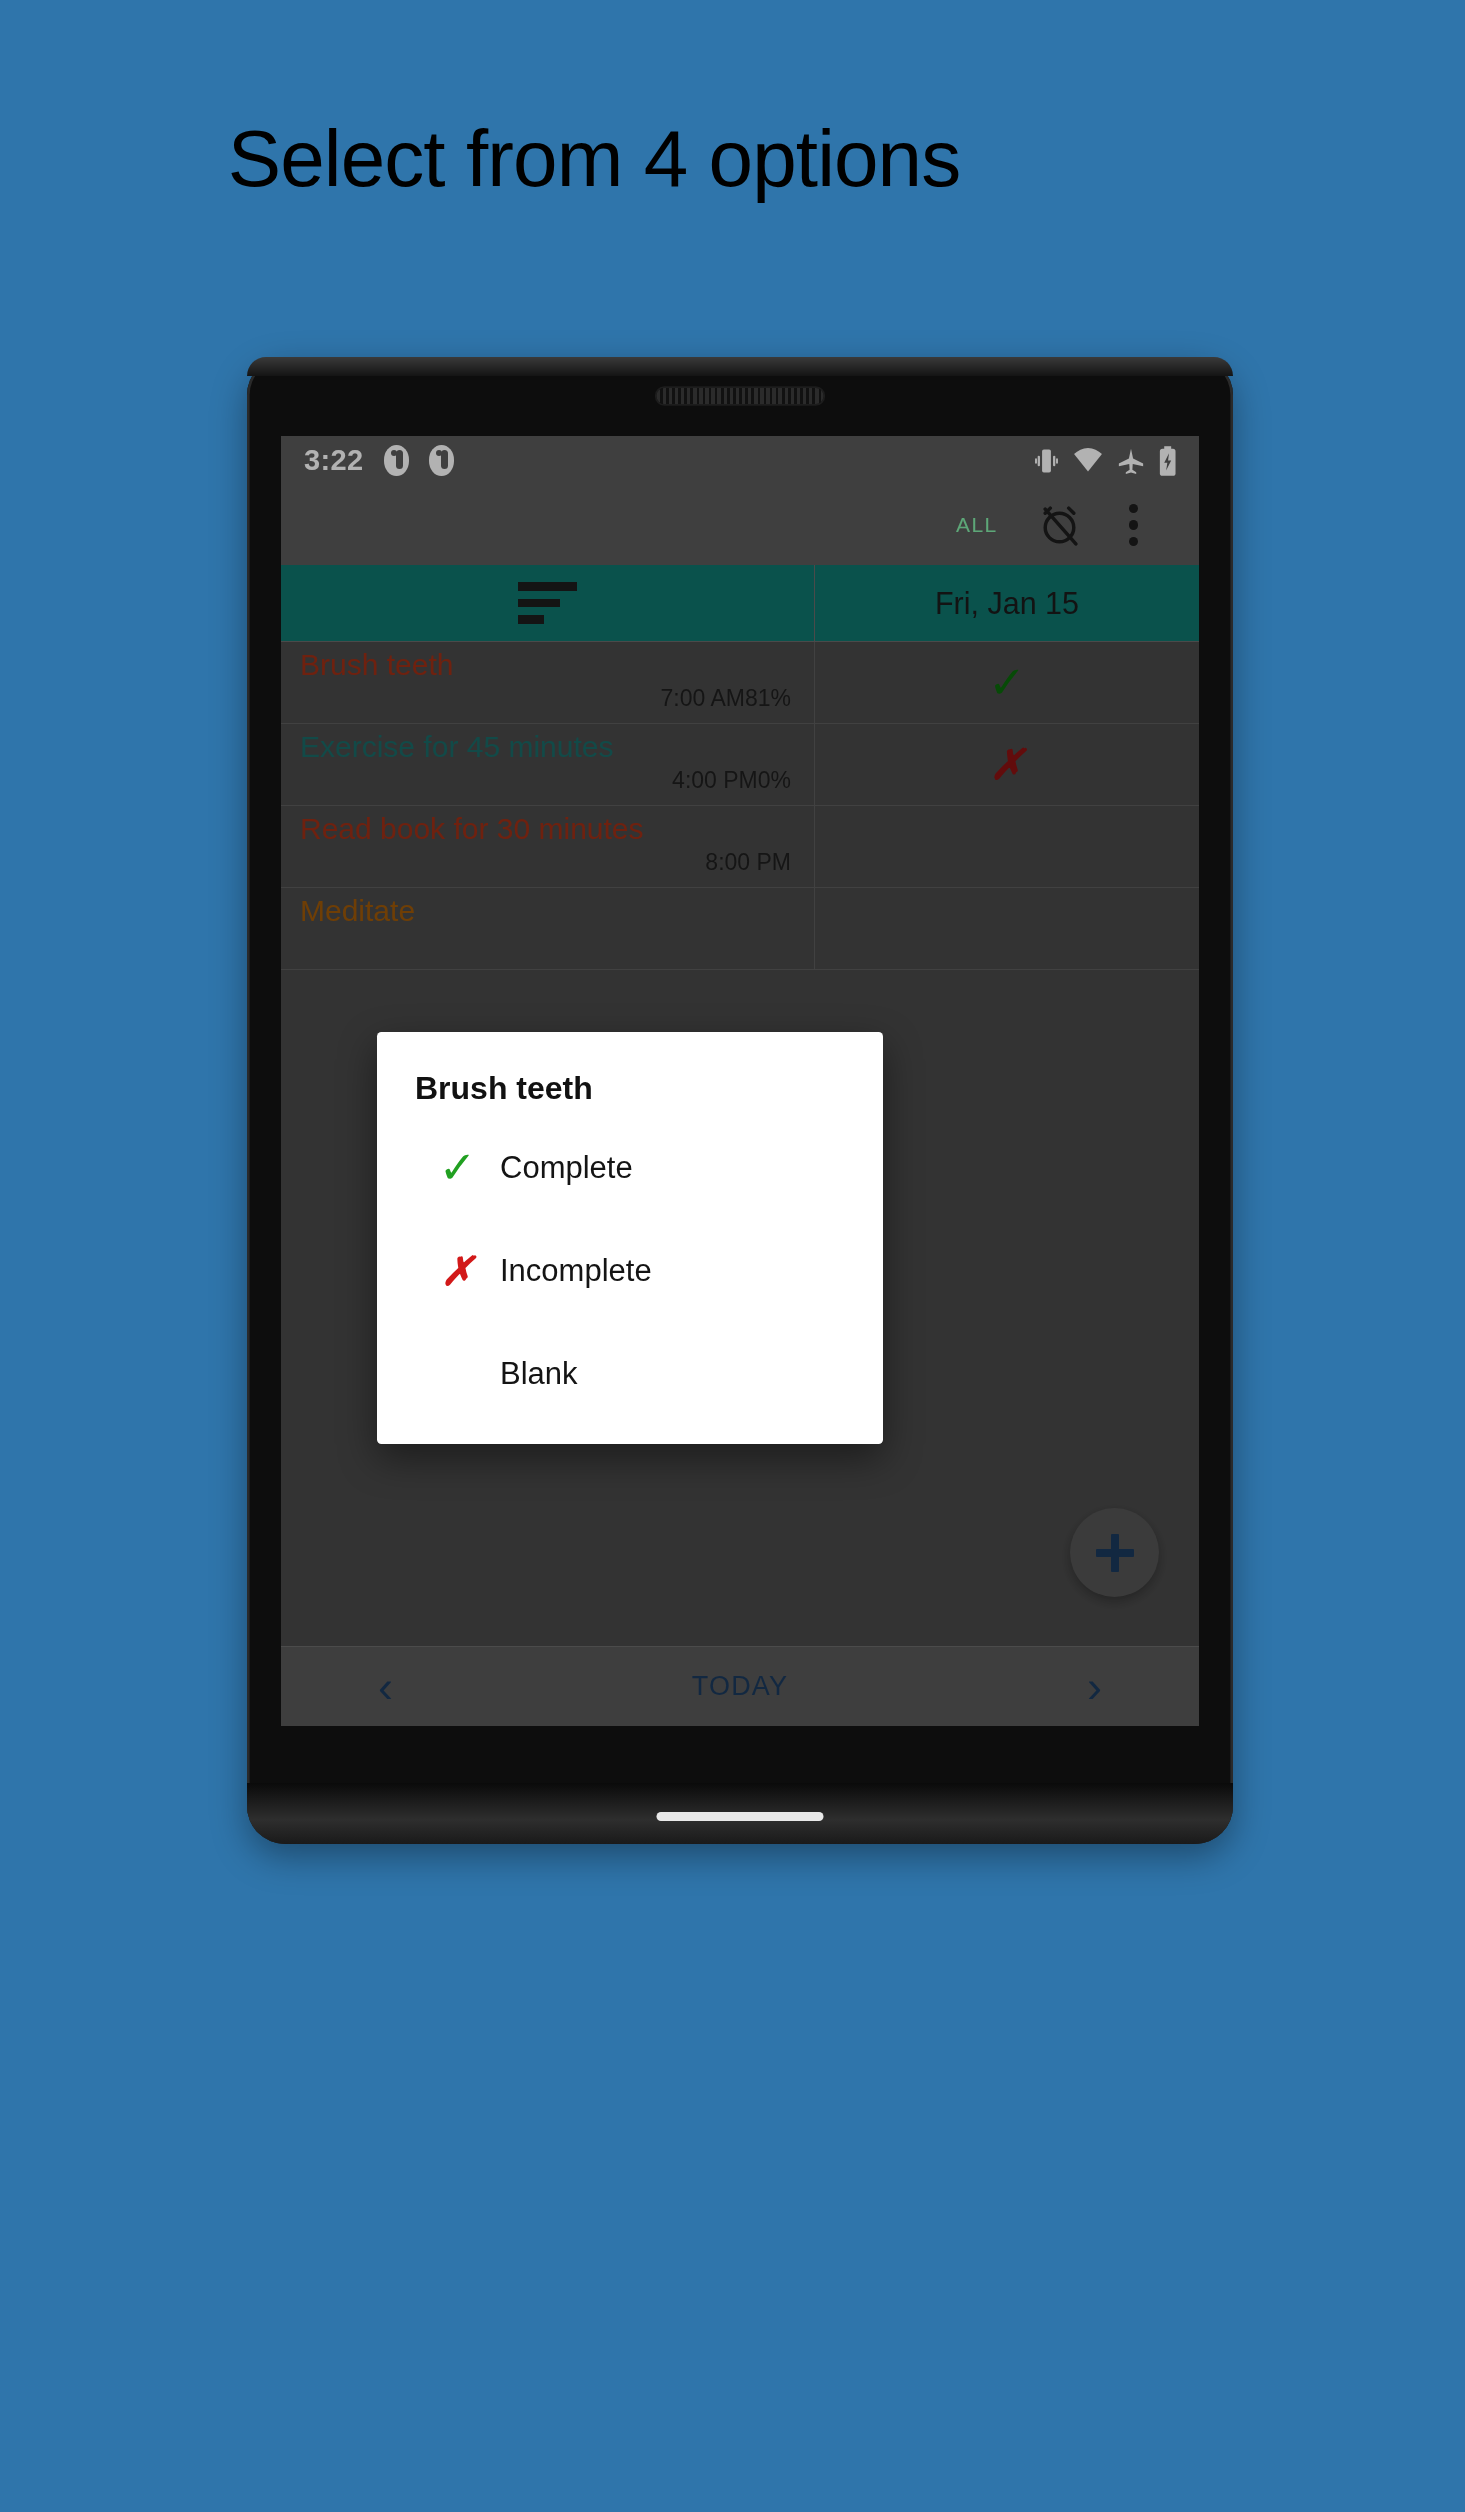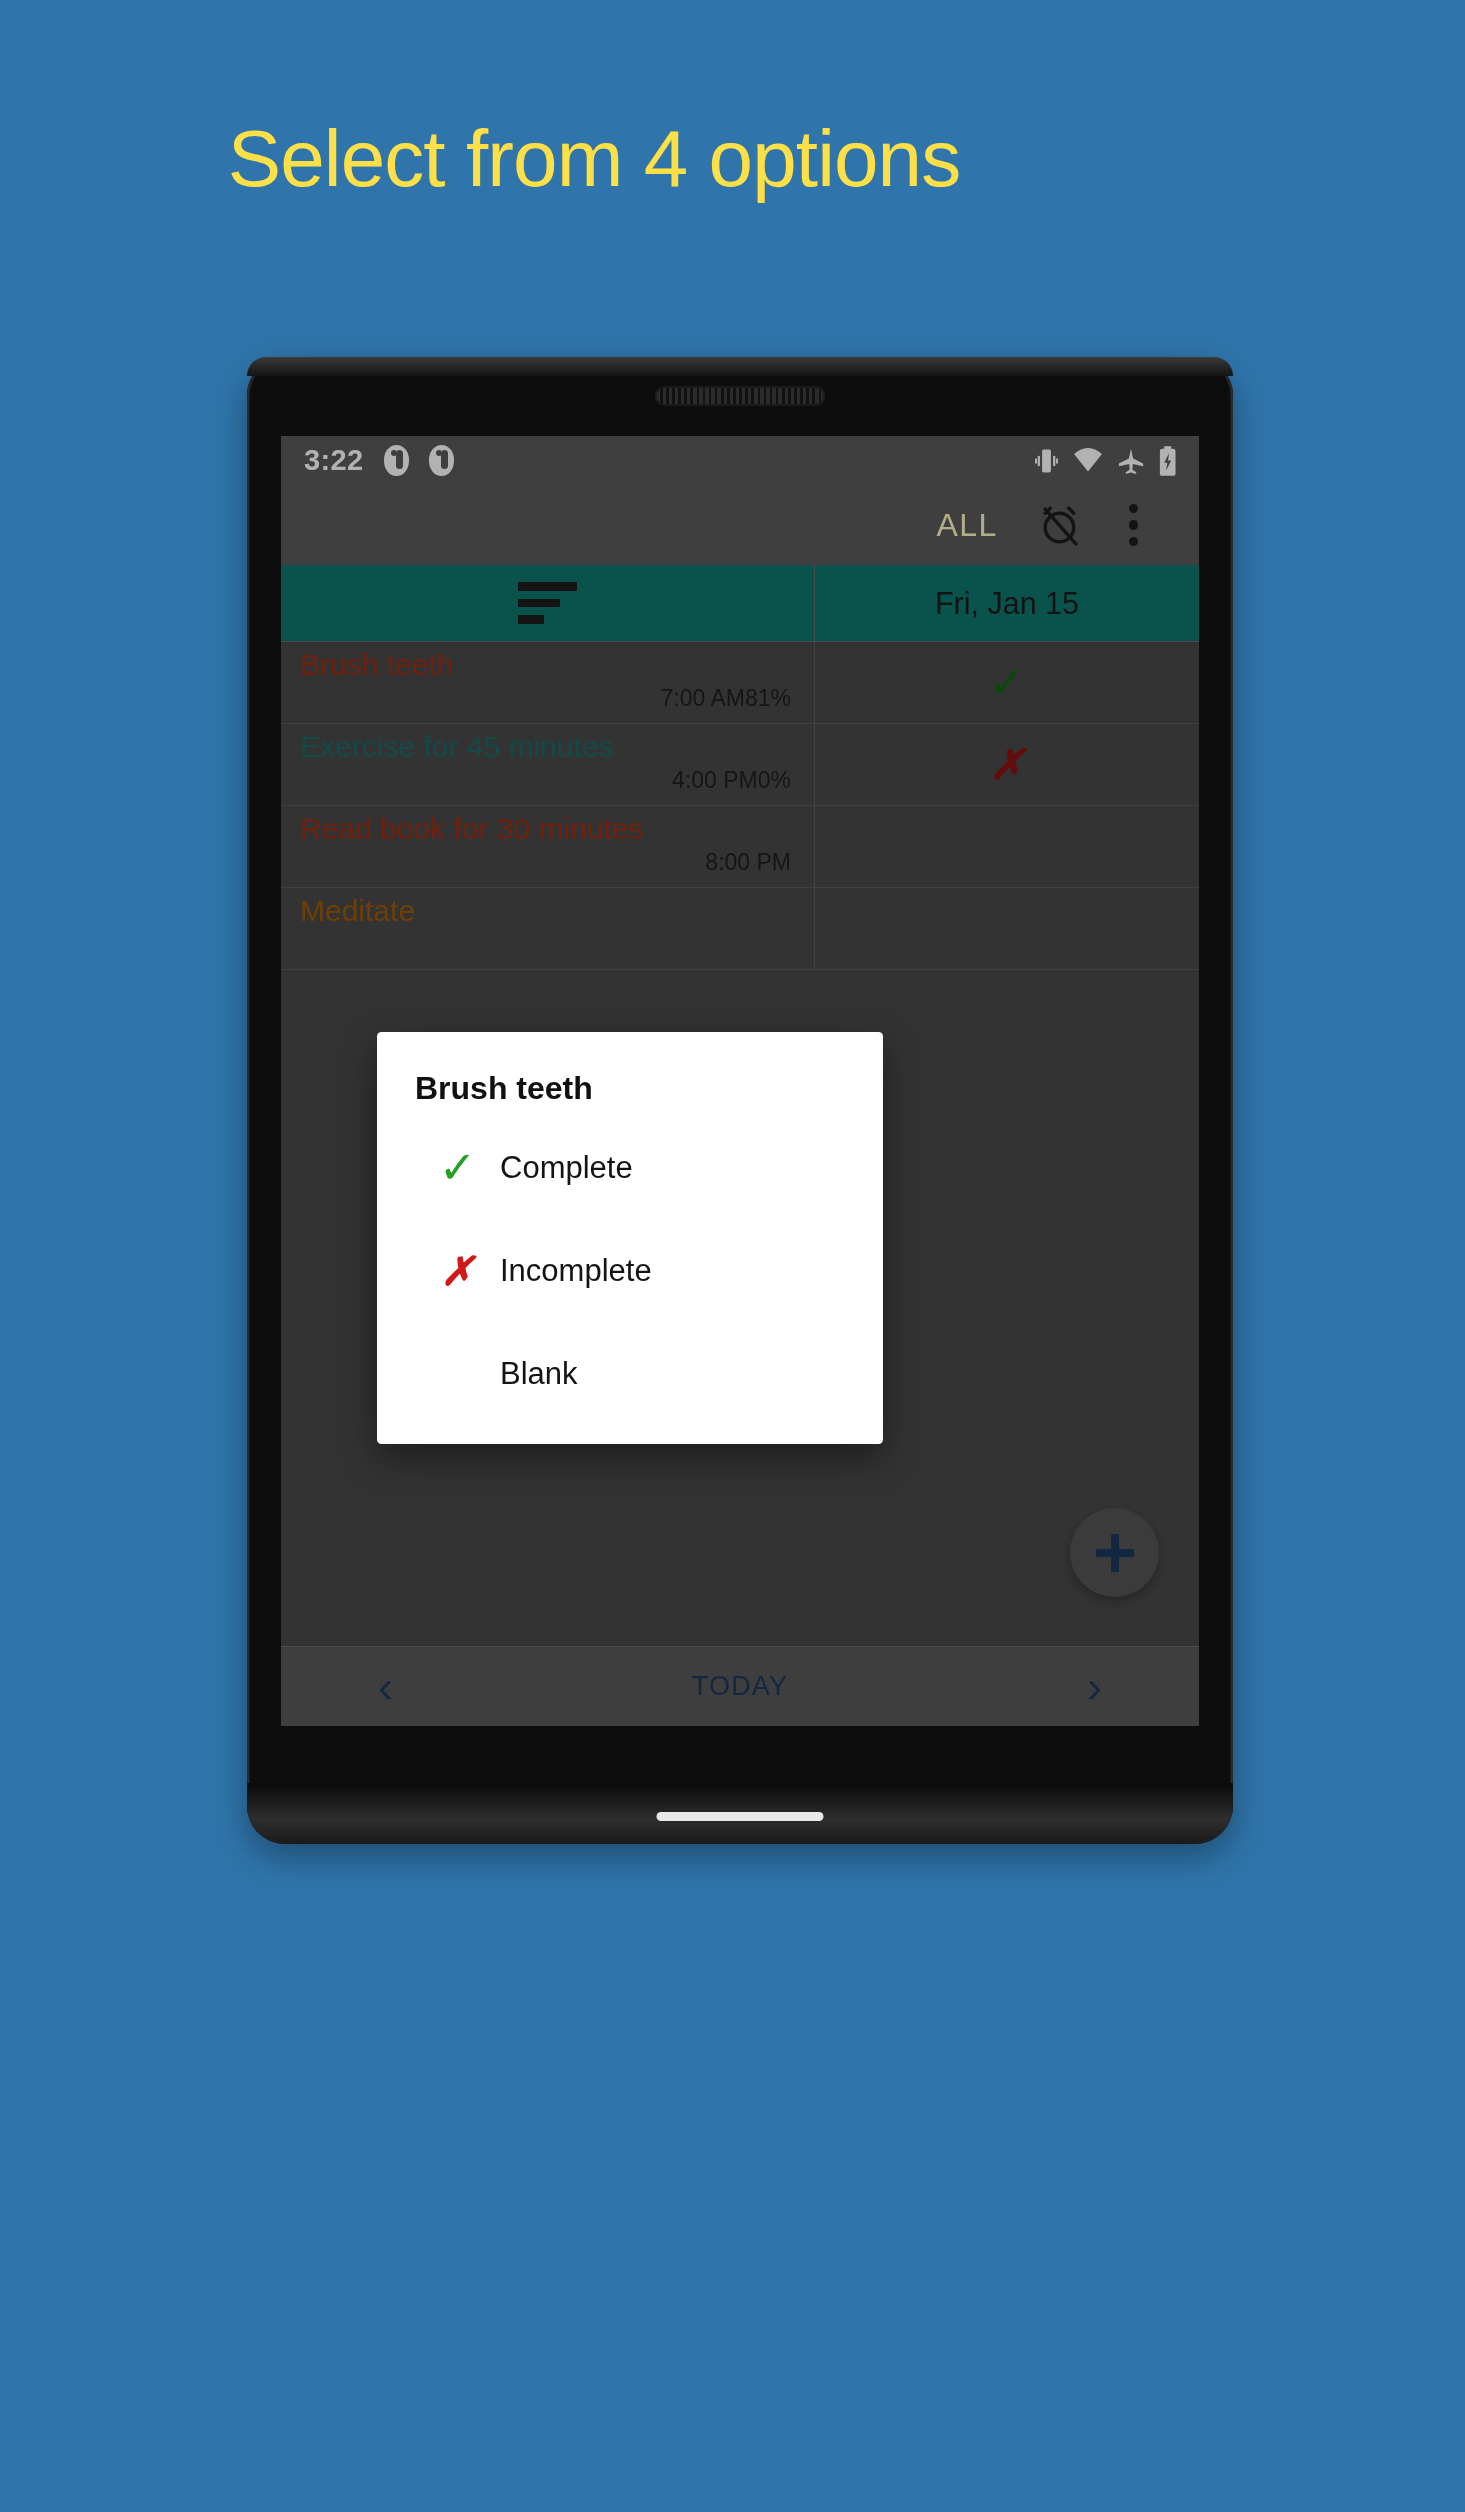--- a/index.html
+++ b/index.html
@@ -8,21 +8,21 @@
     background:#2f75ab;
     font-family:"Liberation Sans", sans-serif;
     overflow:hidden;
   }
 
   
   .promo-headline {
     position:absolute;
     top:119px; left:0; width:1188px;
     text-align:center;
-    color:#fde047;
+    color:#000000;
     font-size:80px;
     font-weight:400;
     letter-spacing:-0.9px;
     line-height:1.0;
     white-space:nowrap;
   }
 
   
   .device {
     position:absolute;
@@ -86,21 +86,21 @@
 
   
   .toolbar {
     position:relative;
     height:80px;
     background:#5b5b5b;
     display:flex; align-items:center; justify-content:flex-end;
     padding-right:24.4px; gap:0px;
   }
   .toolbar-all {
-    color:#fef9c3; font-size:32px; letter-spacing:1.4px;
+    color:#86efac; font-size:21px; letter-spacing:1.4px;
     padding:0 23px;
   }
   .toolbar-icon { width:77px; display:flex; align-items:center; justify-content:center; }
   .dots { display:flex; flex-direction:column; gap:7px; padding-right:5.2px; }
   .dots i { width:9.6px; height:9.6px; background:#1d1d1d; border-radius:50%; display:block; }
 
   
   .table-head {
     display:flex; height:77px;
     background:#0f766e;

